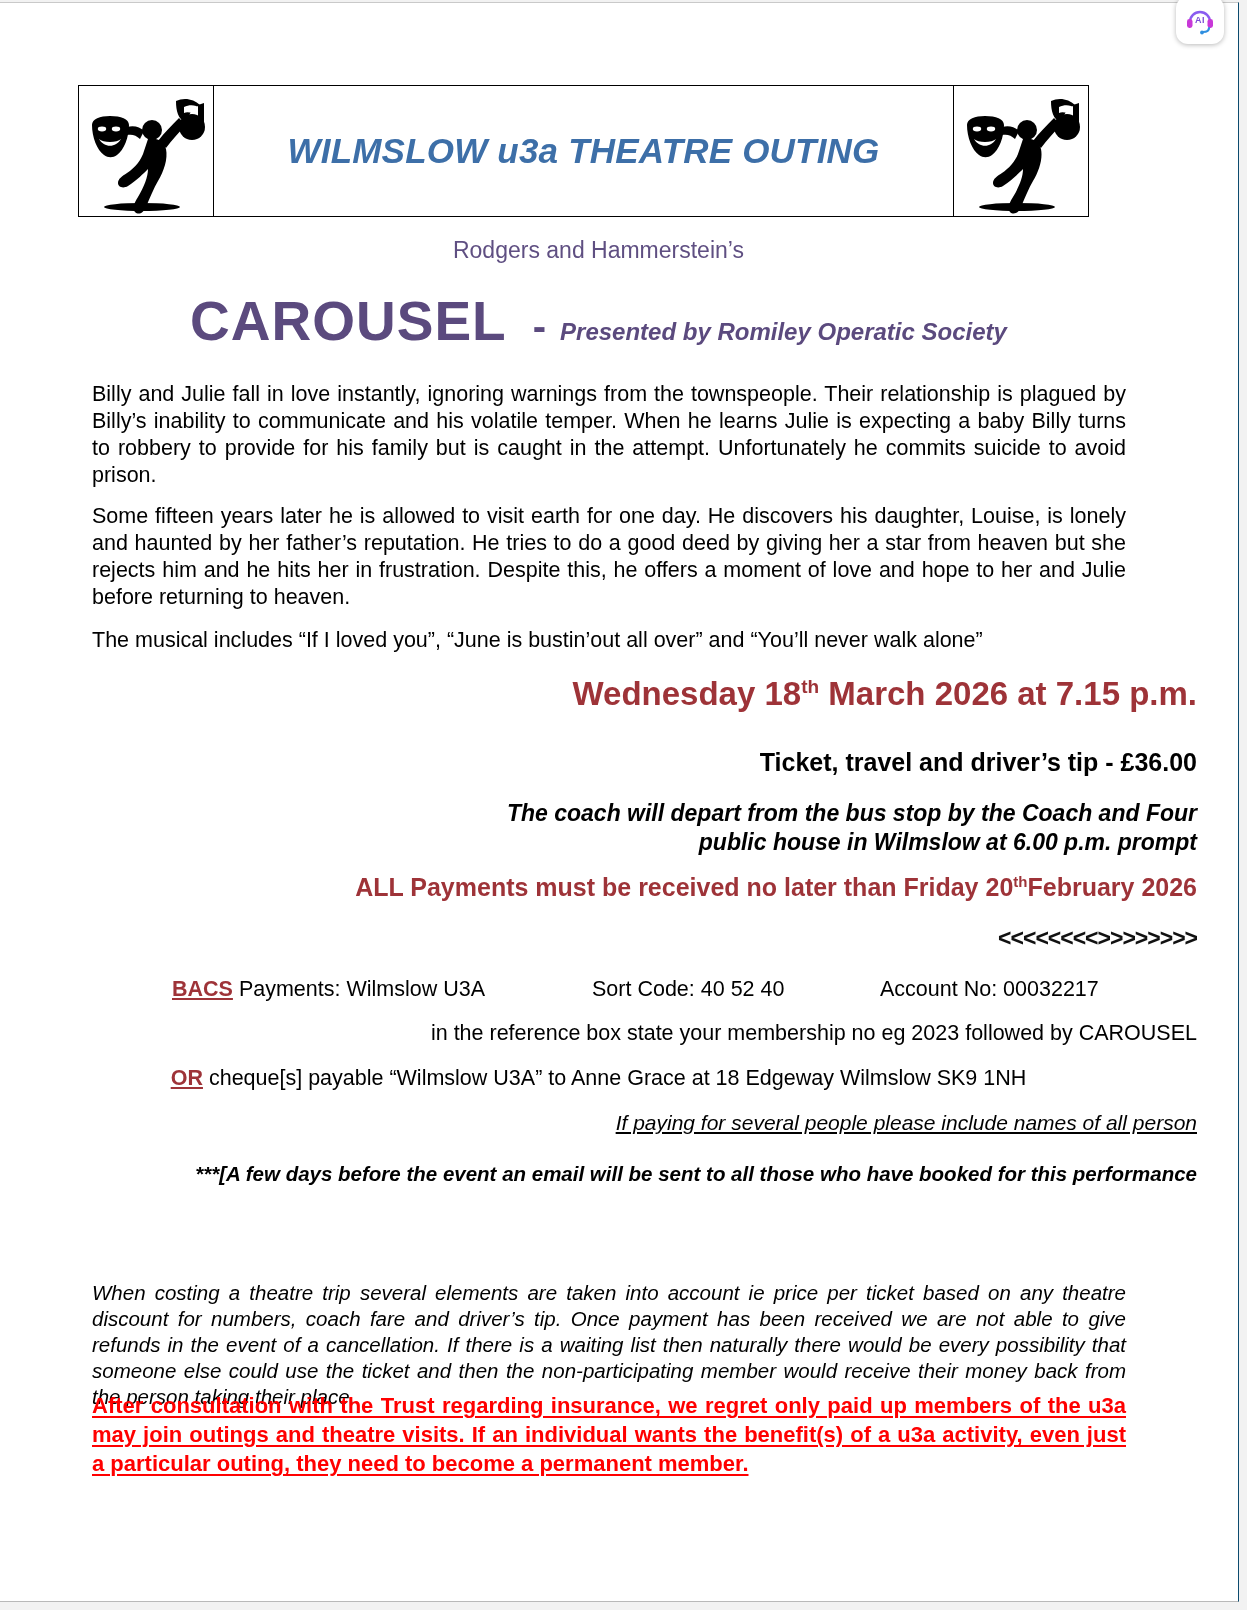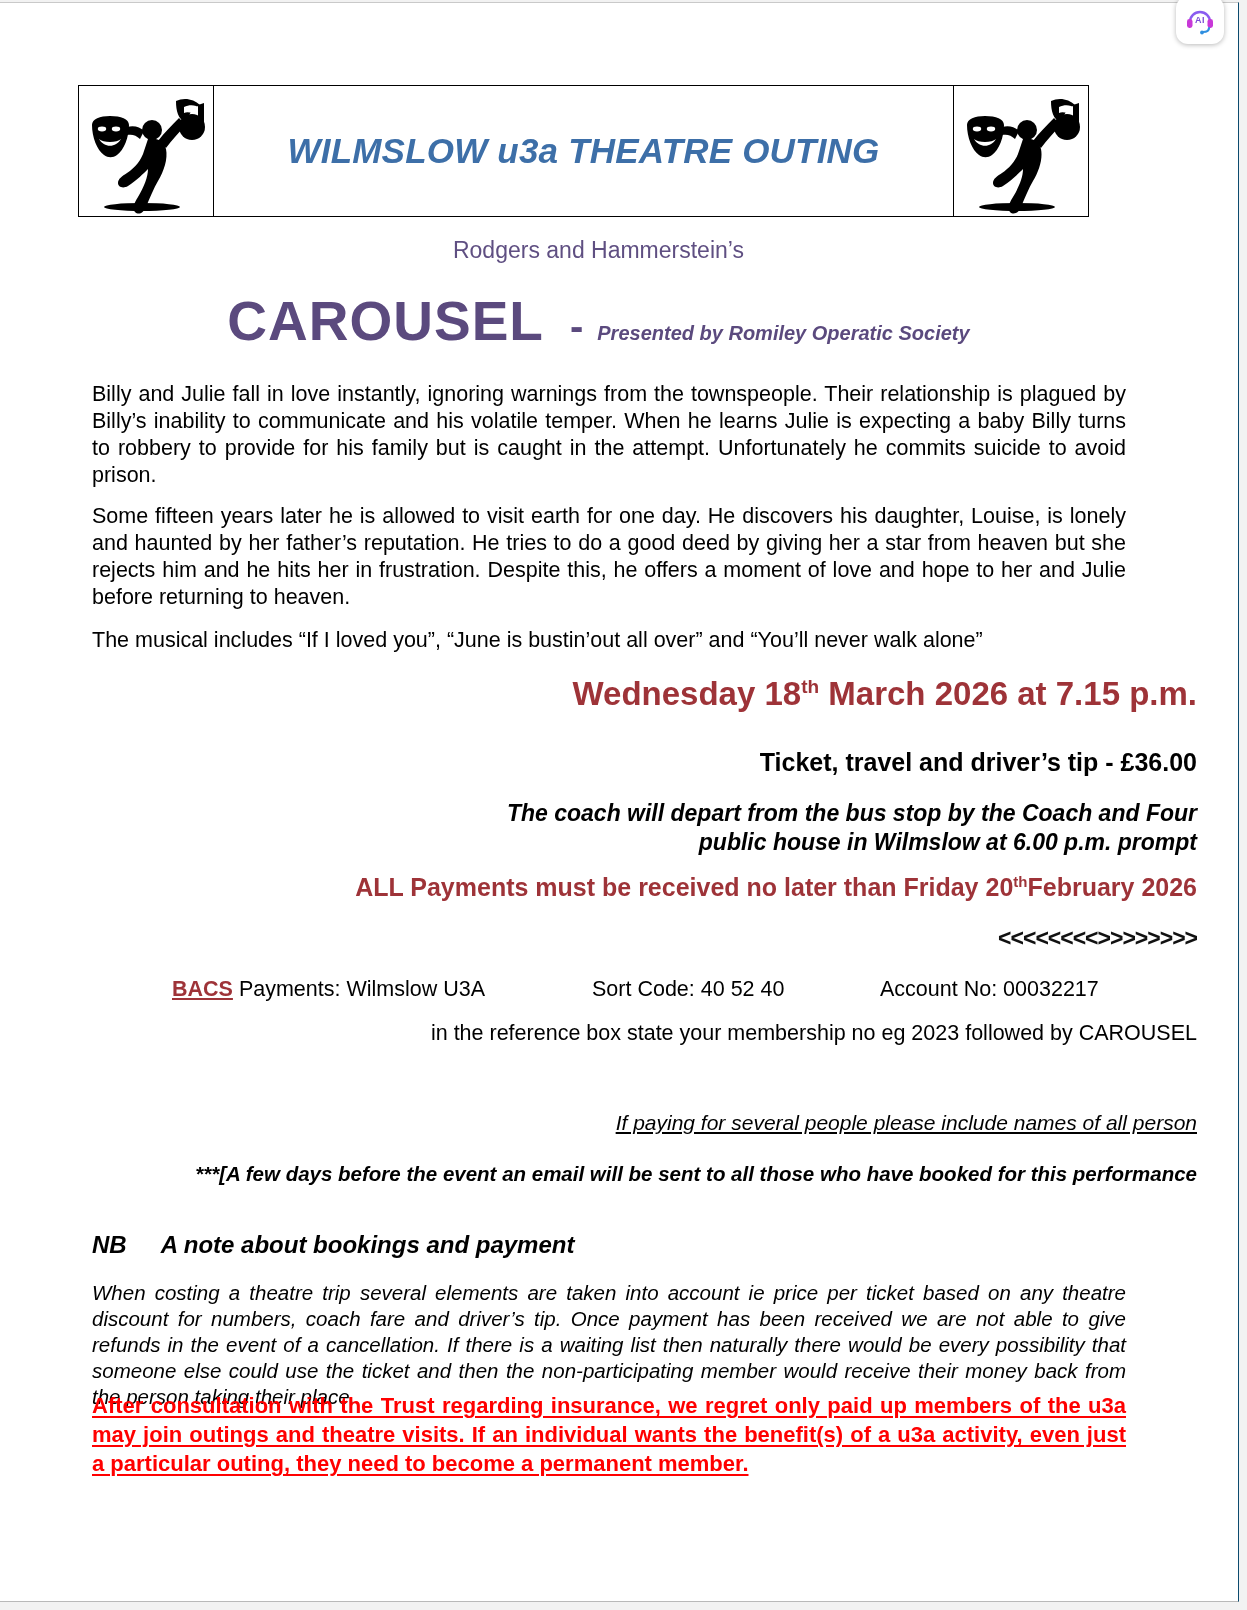--- a/index.html
+++ b/index.html
@@ -104,21 +104,21 @@
     letter-spacing: 1px;
     vertical-align: baseline;
     margin-top: 48px;
   }
   .title-dash {
     font-size: 40px;
     font-weight: bold;
     padding: 0 14px 0 26px;
   }
   .title-sub {
-    font-size: 20px;
+    font-size: 24px;
     font-weight: bold;
     font-style: italic;
     margin-top: 16px;
   }
 
   
   .para {
     position: absolute;
     left: 92px;
     width: 1034px;
@@ -387,28 +387,28 @@
     <div class="centered divider-line">&lt;&lt;&lt;&lt;&lt;&lt;&lt;&lt;&gt;&gt;&gt;&gt;&gt;&gt;&gt;&gt;</div>
 
     <div class="bacs-row">
       <span class="kw">BACS</span><span> Payments:  Wilmslow U3A</span>
       <span class="bacs-col-2">Sort Code: 40 52 40</span>
       <span class="bacs-col-3">Account No:    00032217</span>
     </div>
 
     <div class="centered ref-line">in the reference box state your membership no eg 2023 followed by CAROUSEL</div>
 
+    <div class="or-line"><span class="kw">OR</span><span> cheque[s] payable “Wilmslow U3A” to Anne Grace at 18 Edgeway   Wilmslow   SK9 1NH</span></div>
 
     <div class="centered several-line"><span>If paying for several people please include names of all person</span></div>
 
     <div class="centered email-note">
       <div>***[A few days before the event an email will be sent to all those who have booked for this performance</div>
     </div>
 
-    <div class="nb-head"><span>NB</span><span class="nb-gap"></span><span>A note about bookings and payment</span></div>
 
     <div class="nb-body">When costing a theatre trip several elements are taken into account ie price per ticket based on any theatre discount for numbers, coach fare and driver’s tip.  Once payment has been received we are not able to give refunds in the event of a cancellation.  If there is a waiting list then naturally there would be every possibility that someone else could use the ticket and then the non-participating member would receive their money back from the person taking their place.</div>
 
     <div class="final-note">After consultation with the Trust regarding insurance, we regret only paid up members of the u3a may join outings and theatre visits.  If an individual wants the benefit(s) of a u3a activity, even just a particular outing, they need to become a permanent member.</div>
 
   </div>
 </div>
 
 <div id="ai-widget">
   <svg viewBox="0 0 34 34">

